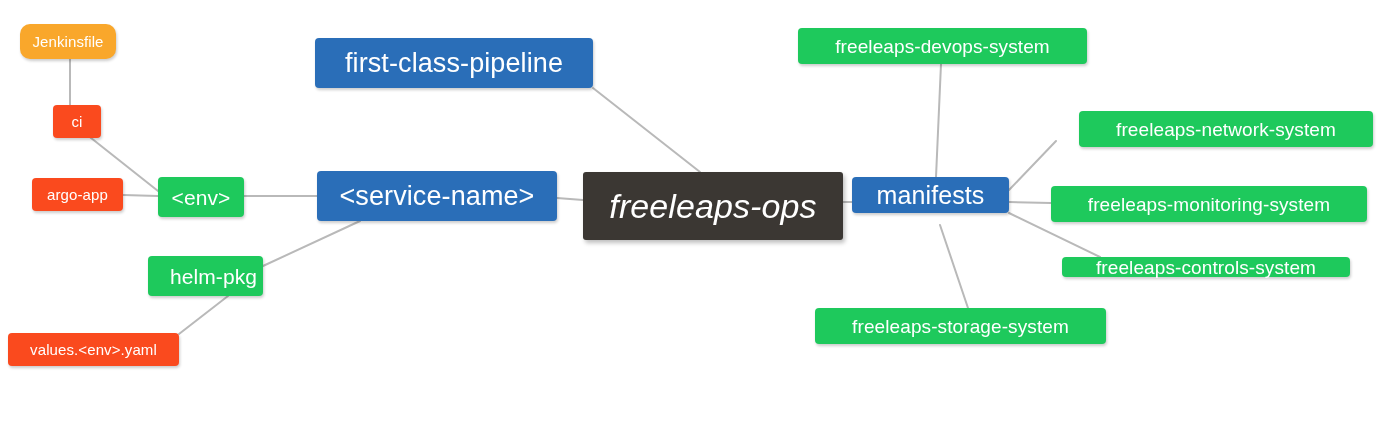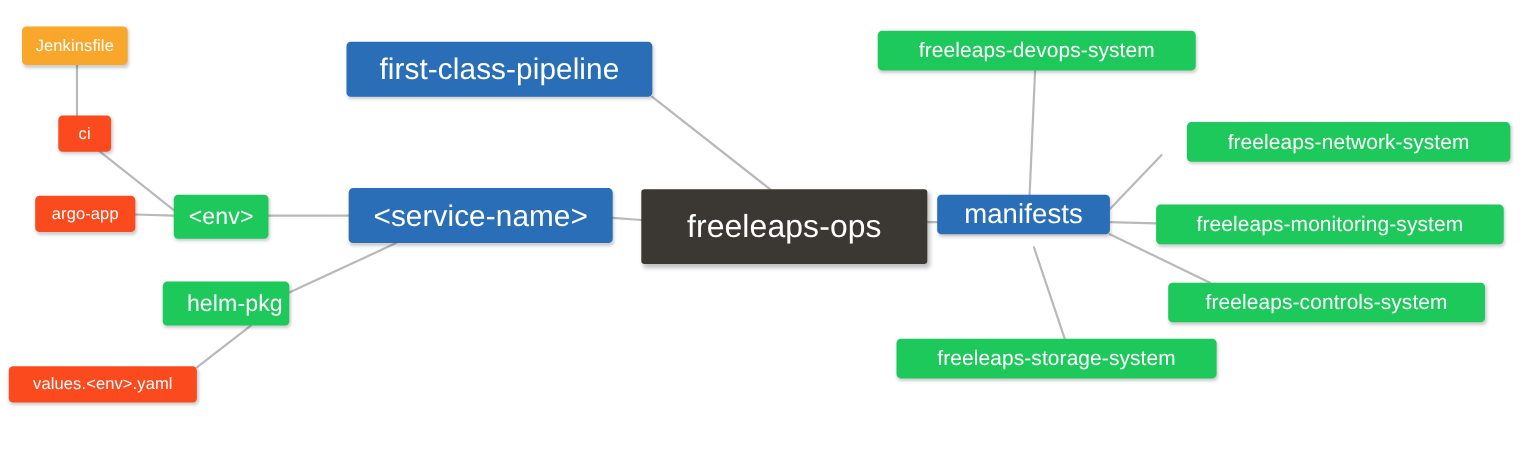--- a/index.html
+++ b/index.html
@@ -48,21 +48,21 @@
     user-select: none;
   }
   .node.root {
     background: #3b3733;
     border-radius: 3px;
     box-shadow: 2px 3px 4px rgba(0,0,0,0.25);
   }
   .node.blue   { background: #2a6eb8; text-align: right; }
   .node.green  { background: #1ec95c; }
   .node.red    { background: #fa4a1e; }
-  .node.orange { background: #f9a72b; }
+  .node.orange { background: #f9a72b; border-radius: 10px; }
 </style>
 </head>
 <body>
 
 <div id="canvas">
   <svg id="edge-layer" viewBox="0 0 1390 421" width="1390" height="421">
       <path class="edge" d="M 70 59 L 70 105" stroke="#b9b9b9"></path>
       <path class="edge" d="M 86 134 L 158 191" stroke="#b9b9b9"></path>
       <path class="edge" d="M 123 195 L 158 196" stroke="#b9b9b9"></path>
       <path class="edge" d="M 244 196 L 317 196" stroke="#b9b9b9"></path>
@@ -95,35 +95,35 @@
       </div>
       <div class="node red" style="left: 8px; top: 333px; width: 171px; height: 33px; font-size: 15px;">
         <span>values.&lt;env&gt;.yaml</span>
       </div>
       <div class="node blue" style="left: 315px; top: 38px; width: 278px; height: 50px; font-size: 27px;">
         <span>first-class-pipeline</span>
       </div>
       <div class="node blue" style="left: 317px; top: 171px; width: 240px; height: 50px; font-size: 27px;">
         <span>&lt;service-name&gt;</span>
       </div>
-      <div class="node root" style="left: 583px; top: 172px; width: 260px; height: 68px; font-size: 29px;">
+      <div class="node root" style="left: 583px; top: 172px; width: 260px; height: 68px; font-size: 34px; font-style: italic;">
         <span>freeleaps-ops</span>
       </div>
       <div class="node blue" style="left: 852px; top: 177px; width: 157px; height: 36px; font-size: 25px;">
         <span>manifests</span>
       </div>
       <div class="node green" style="left: 798px; top: 28px; width: 289px; height: 36px; font-size: 19px;">
         <span>freeleaps-devops-system</span>
       </div>
       <div class="node green" style="left: 1056px; top: 111px; width: 294px; height: 36px; font-size: 19px; margin-left: 23px;">
         <span>freeleaps-network-system</span>
       </div>
       <div class="node green" style="left: 1051px; top: 186px; width: 316px; height: 36px; font-size: 19px;">
         <span>freeleaps-monitoring-system</span>
       </div>
-      <div class="node green" style="left: 1062px; top: 257px; width: 288px; height: 36px; font-size: 19px;">
+      <div class="node green" style="left: 1062px; top: 257px; width: 288px; height: 20px; font-size: 19px;">
         <span>freeleaps-controls-system</span>
       </div>
       <div class="node green" style="left: 815px; top: 308px; width: 291px; height: 36px; font-size: 19px;">
         <span>freeleaps-storage-system</span>
       </div>
     </div>
 </div>
 
 </body></html>

